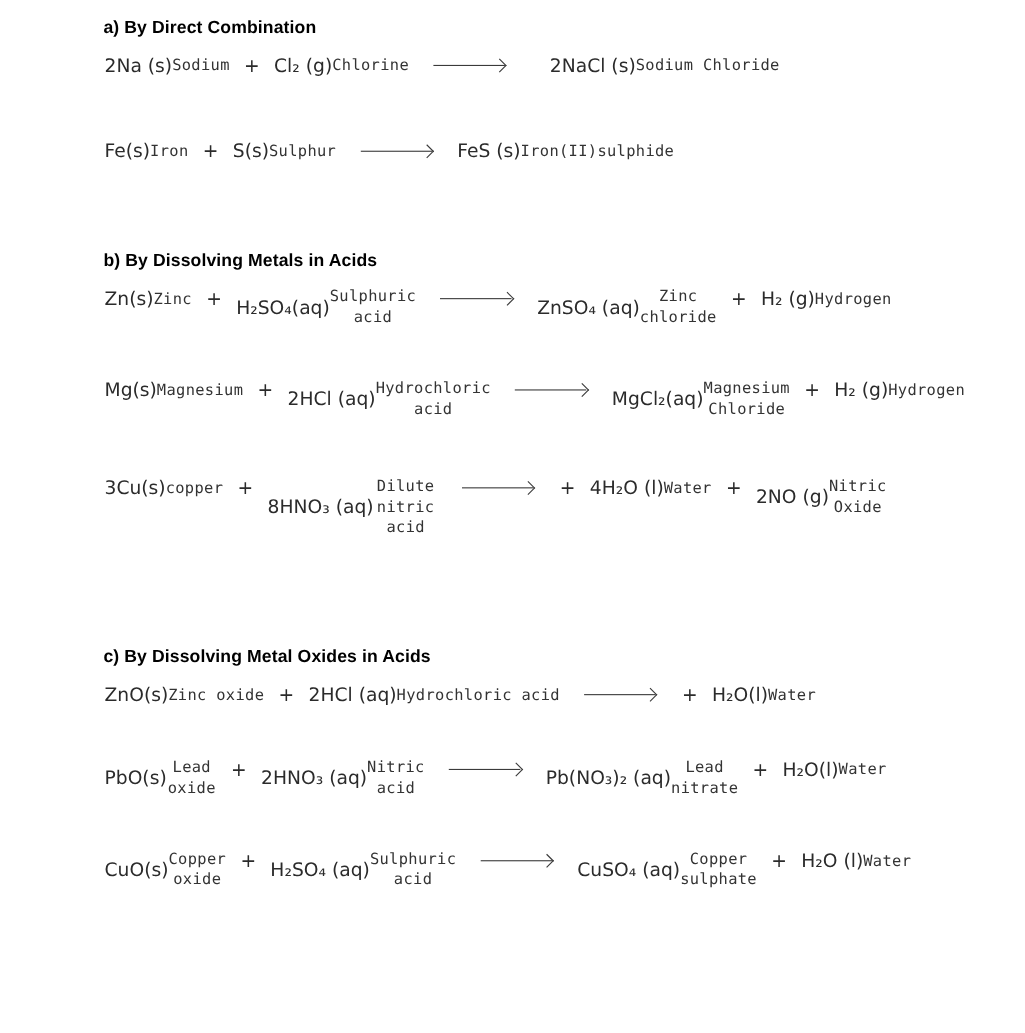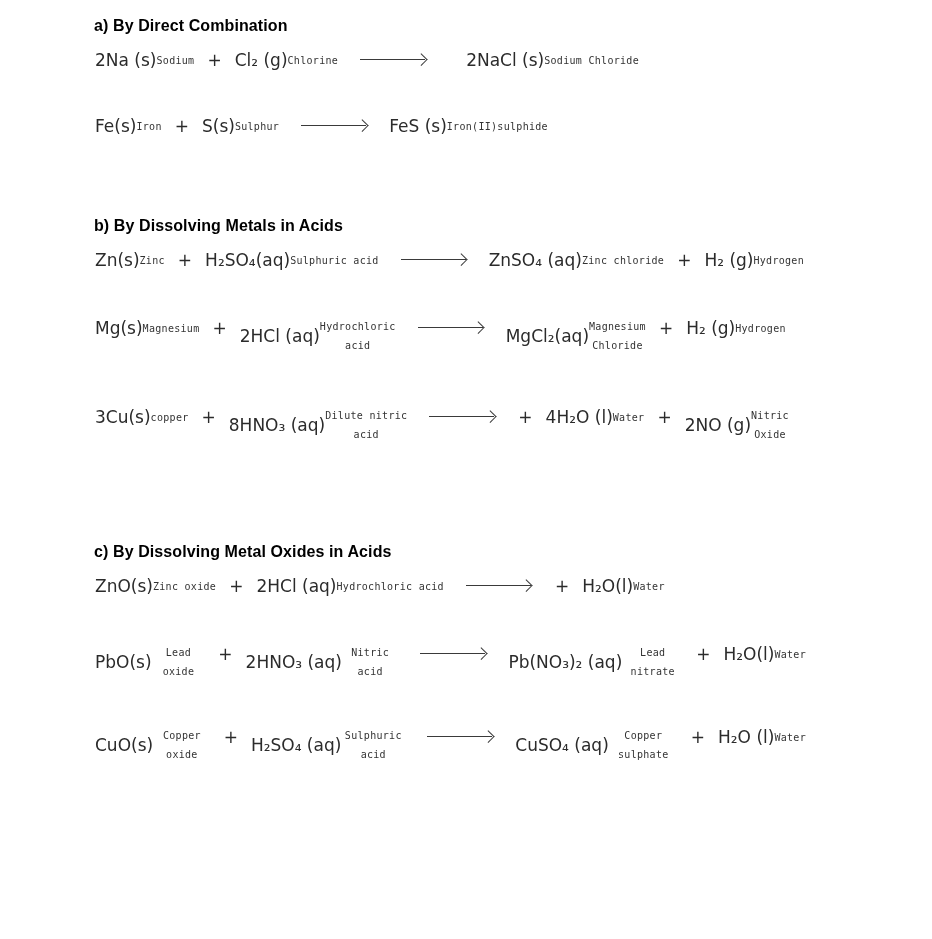--- a/index.html
+++ b/index.html
@@ -29,41 +29,41 @@
     margin: 0 0 13px -1px;
     letter-spacing: 0.1px;
   }
   .section-b { margin-top: 78px; }
   .section-c { margin-top: 98px; }
 
   .equation {
     display: flex;
     align-items: flex-start;
   }
-  .mt-xl { margin-top: 42px; }
+  .mt-xl { margin-top: 54px; }
   .mt-lg { margin-top: 44px; }
   .mt-md { margin-top: 50px; }
 
   .term {
     display: flex;
     flex-direction: row;
     align-items: center;
     margin: 0 6px;
   }
   .equation > .term:first-child { margin-left: 0; }
 
   .formula {
     font-size: 17px;
     line-height: 24px;
     color: #2b2b2b;
     white-space: nowrap;
   }
   .term-label {
     font-family: "DejaVu Sans Mono", monospace;
-    font-size: 10px;
+    font-size: 14px;
     line-height: 19px;
     letter-spacing: 0.3px;
     color: #333;
     white-space: pre-line;
     text-align: center;
     margin-top: 1px;
   }
   .plus {
     font-size: 17px;
     line-height: 24px;

